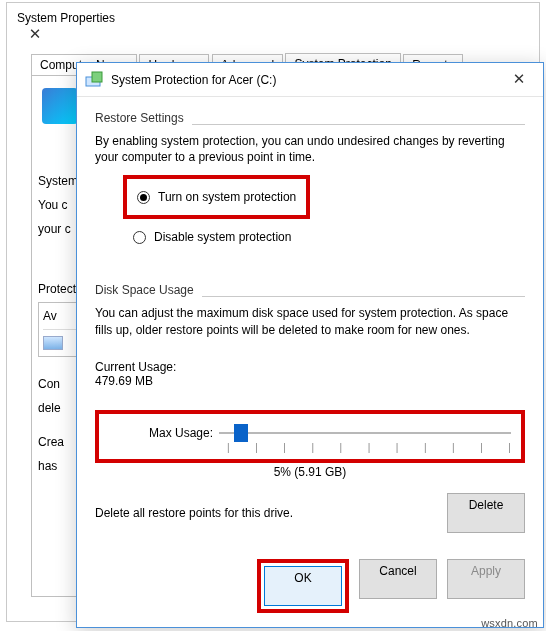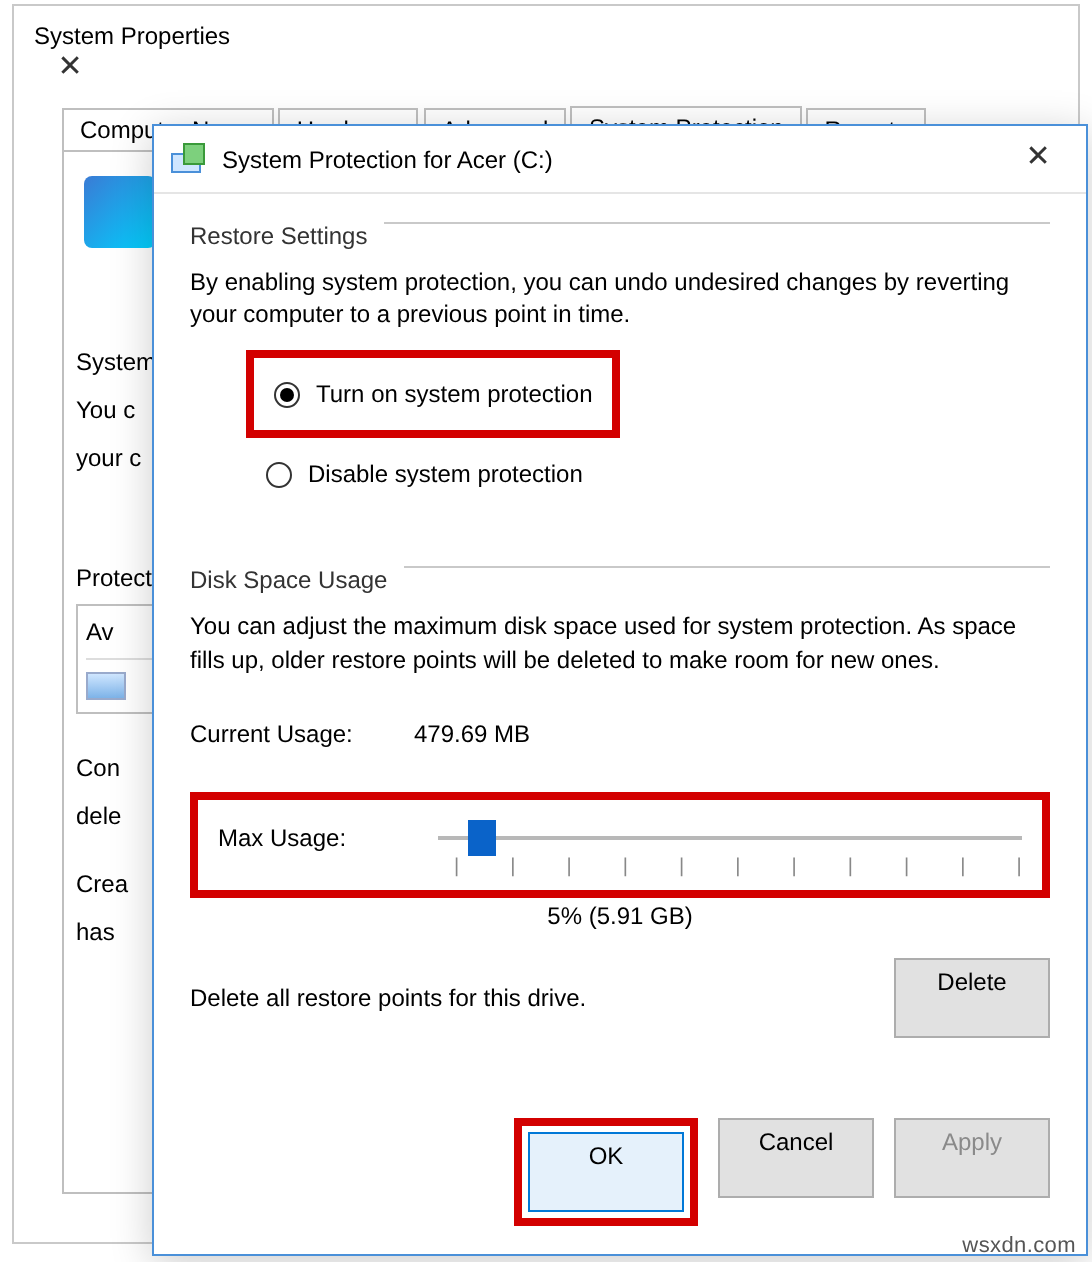--- a/index.html
+++ b/index.html
@@ -89,37 +89,37 @@
     .dlg-title-text { flex: 1; font-size: 12px; }
     .dlg-close {
       width: 40px; height: 28px;
       text-align: center; line-height: 26px;
       font-size: 15px; color: #333;
     }
     .dlg-body {
       padding: 14px 18px 10px 18px;
     }
     .section-head {
-      display: flex; align-items: flex-start;
+      display: flex; align-items: flex-end;
       color: #333; font-size: 12px; margin-bottom: 8px;
     }
     .section-head .line {
       flex:1; height:1px; background:#c9c9c9; margin-left:8px;
     }
     .desc { margin: 4px 0 10px 0; line-height: 1.35; }
     .radio-group { margin: 0 0 8px 28px; }
     .radio-row { display:flex; align-items:center; height:24px; }
     .radio-dot {
       width:13px; height:13px; border:1px solid #333; border-radius:50%;
       margin-right:8px; display:inline-flex; align-items:center; justify-content:center;
     }
     .radio-dot.sel::after { content:""; width:7px; height:7px; background:#000; border-radius:50%; }
-    .hl-red { border: 4px solid #d30000; padding: 6px 10px; }
+    .hl-red { border: 4px solid #d30000; padding: 6px 10px; text-align: right; }
     .hl-red.inline { display:inline-block; }
-    .usage-row { display:flex; margin:22px 0; }
+    .usage-row { display:flex; margin:22px 0;flex-direction:column; }
     .usage-label { width: 112px; }
     .slider-wrap { display:flex; align-items:center; padding:6px 0 2px 0; }
     .slider-track {
       flex:1; height:2px; background:#b8b8b8; position:relative; margin-left:6px;
     }
     .slider-thumb {
       position:absolute; top:-8px; width:14px; height:18px;
       background:#0a63c9;
     }
     .tick-row {

